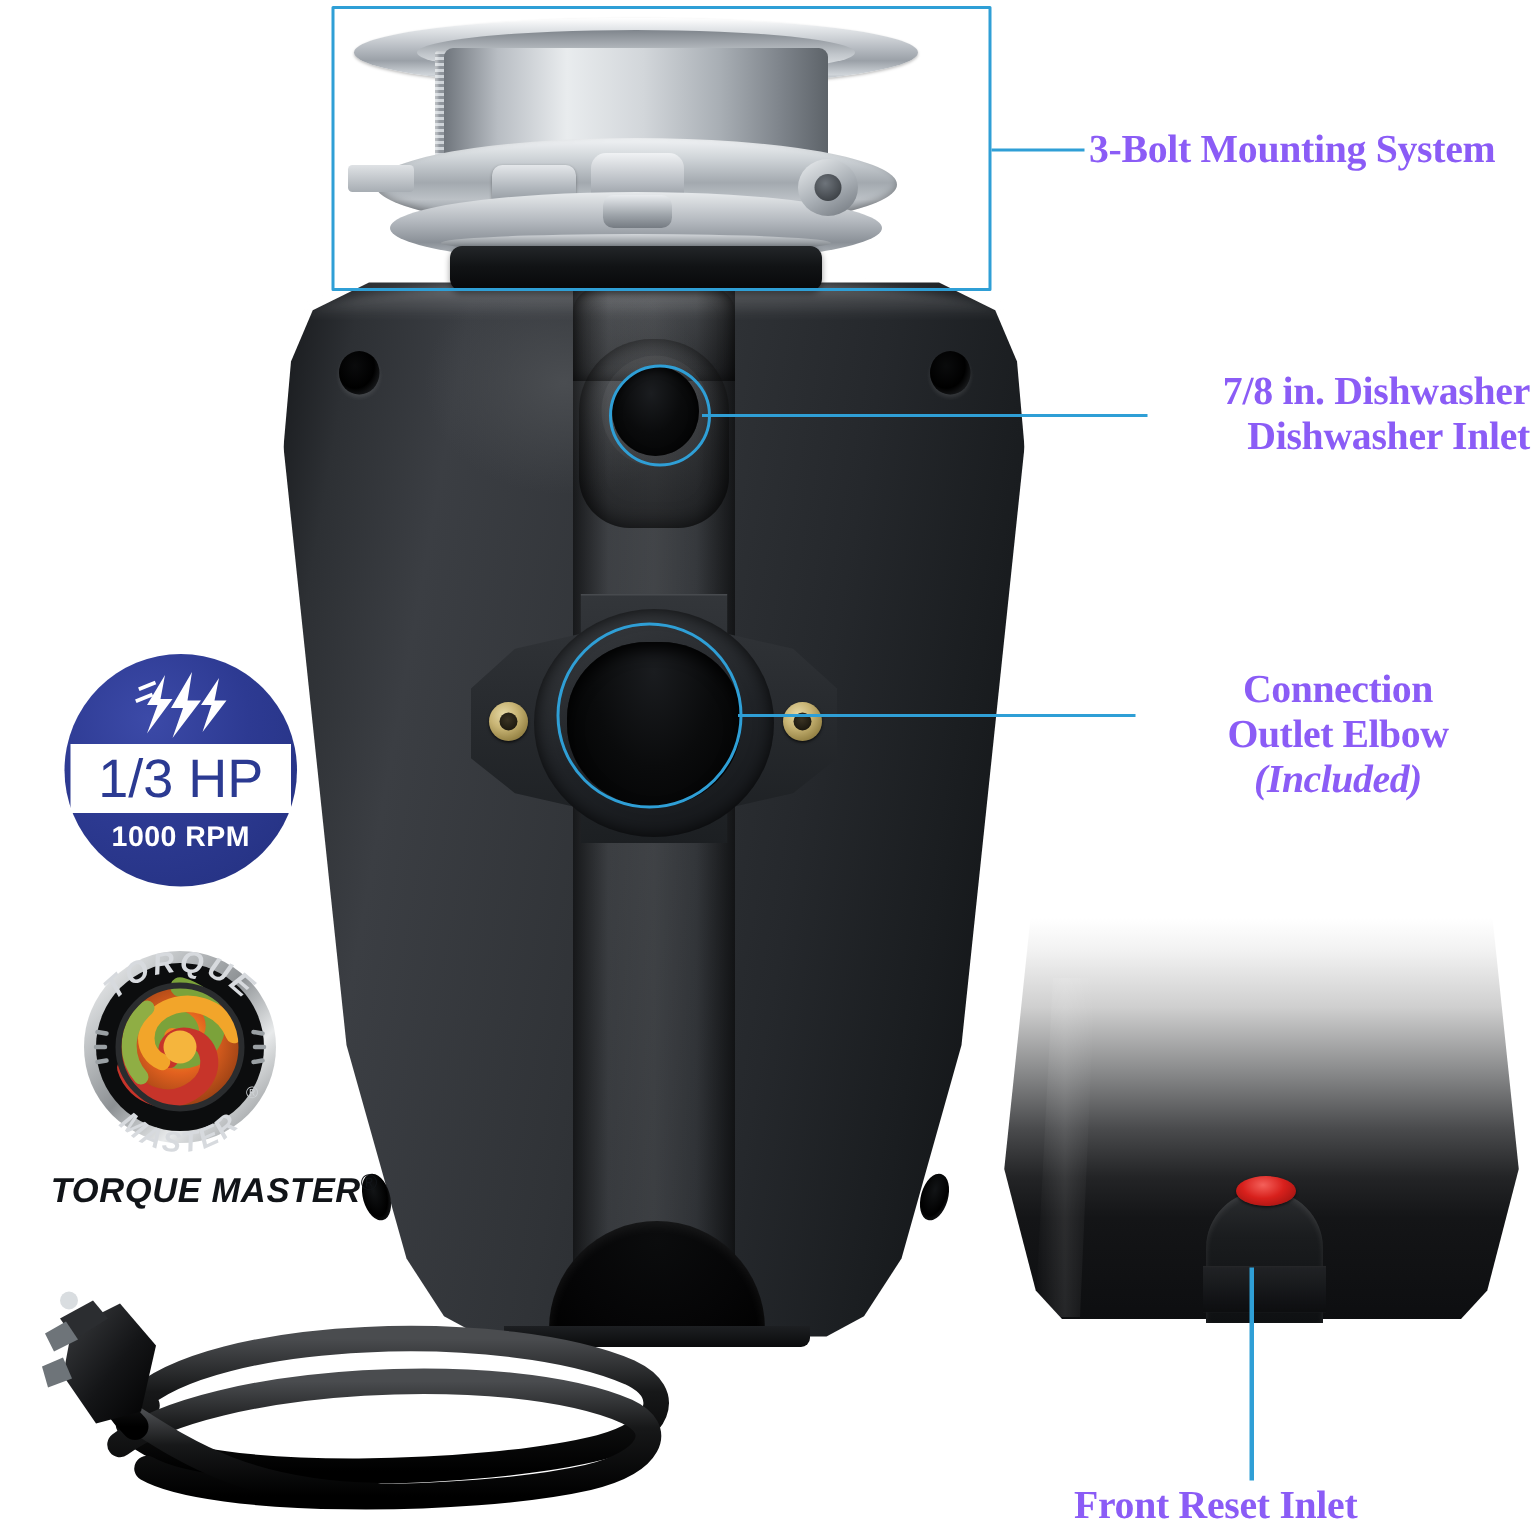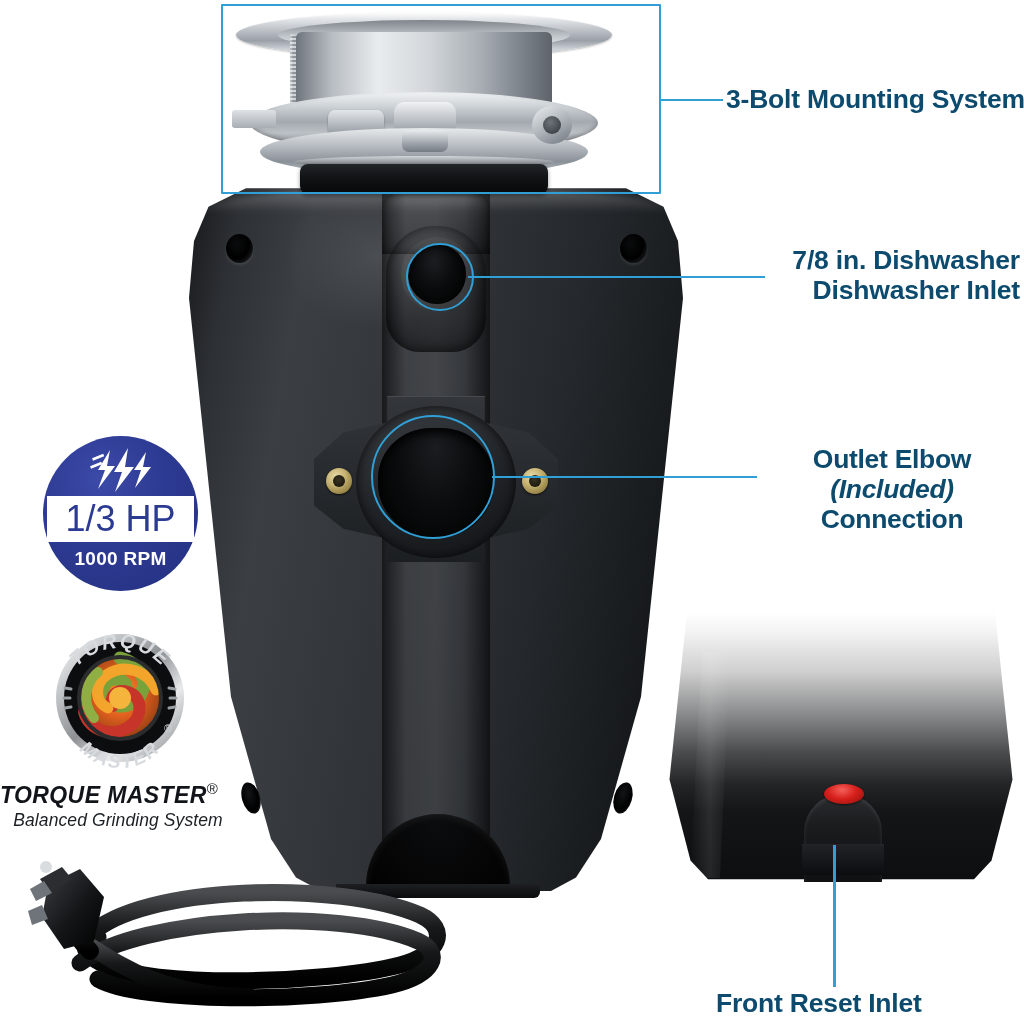--- a/index.html
+++ b/index.html
@@ -6,21 +6,21 @@
   body{
     width:1024px;height:1023px;
     background:#ffffff;
     font-family:"Liberation Sans", sans-serif;
     overflow:hidden;
     position:relative;
   }
   #stage{position:relative;width:1024px;height:1023px;overflow:hidden;background:#fff;}
 
   
-  .callout{position:absolute;color:#0c4a6e;font-weight:bold;line-height:1.14;}
+  .callout{position:absolute;color:#8b5cf6;font-weight:bold;line-height:1.14;font-family:Liberation Serif, serif;}
   .callout .ital{font-style:italic;font-weight:bold;}
   #callout-bolt{left:726px;top:84px;font-size:26.5px;letter-spacing:-0.2px;white-space:nowrap;}
   #callout-dish{left:768px;top:245px;font-size:26.5px;width:252px;text-align:right;letter-spacing:-0.2px;}
   #callout-outlet{left:760px;top:444px;font-size:26.5px;width:264px;text-align:center;letter-spacing:-0.3px;}
   #callout-reset{left:716px;top:988px;font-size:26.5px;white-space:nowrap;letter-spacing:-0.2px;}
 
   
   .leader{position:absolute;background:#2f9fd6;}
   #hl-box{position:absolute;left:221px;top:4px;width:440px;height:190px;border:2.2px solid #2f9fd6;box-sizing:border-box;border-radius:1px;}
   #leader-bolt{left:661px;top:99px;width:62px;height:2.4px;}
@@ -240,21 +240,21 @@
   }
   #hp-band-text{color:#2b3a92;font-size:36px;font-weight:normal;letter-spacing:0px;line-height:1;}
   #hp-rpm{
     position:absolute;left:0;top:112px;width:155px;text-align:center;
     color:#ffffff;font-size:19px;font-weight:bold;letter-spacing:.3px;
   }
 
   
   #tm-logo{position:absolute;left:38px;top:628px;width:172px;height:142px;}
   #tm-wordmark{
-    position:absolute;left:0px;top:780px;width:252px;text-align:left;
+    position:absolute;left:0px;top:780px;width:252px;text-align:right;
     color:#111418;font-size:23px;font-weight:bold;font-style:italic;letter-spacing:.4px;white-space:nowrap;
   }
   #tm-reg{font-size:15px;font-style:normal;font-weight:normal;vertical-align:super;}
   #tm-sub{
     position:absolute;left:0px;top:810px;width:236px;text-align:center;
     color:#1c2024;font-size:17.5px;font-style:italic;letter-spacing:.1px;white-space:nowrap;
   }
 </style>
 </head>
 <body>
@@ -353,22 +353,22 @@
   <div class="callout" id="callout-bolt">
     <span>3-Bolt Mounting System</span>
   </div>
 
   <div class="callout" id="callout-dish">
     <div>7/8 in. Dishwasher</div>
     <div>Dishwasher Inlet</div>
   </div>
 
   <div class="callout" id="callout-outlet">
+    <div>Connection</div>
     <div><span>Outlet Elbow</span> <span class="ital">(Included)</span></div>
-    <div>Connection</div>
   </div>
 
   <div class="callout" id="callout-reset">
     <span>Front Reset Inlet</span>
   </div>
 
   <div id="hp-badge">
     <div id="hp-bolts">
       <svg width="74" height="44" viewBox="0 0 74 44" aria-hidden="true">
         <path d="M26,2 L14,22 L21,22 L14,41 L31,18 L23,18 Z" fill="#ffffff"></path>
@@ -429,15 +429,14 @@
     </text>
     <text font-family="'Liberation Sans', sans-serif" font-size="19" font-weight="bold" font-style="italic" fill="#d7dade" letter-spacing="2">
       <textPath href="#tmBotArc" startOffset="50%" text-anchor="middle">MASTER</textPath>
     </text>
     <text x="126" y="104" font-family="'Liberation Sans', sans-serif" font-size="11" fill="#cfd3d6">®</text>
   </svg>
 
   <div id="tm-wordmark">
     <span>TORQUE MASTER</span><span id="tm-reg">®</span>
   </div>
-  <div id="tm-sub">Balanced Grinding System</div>
 
 </div>
 
 </body></html>

